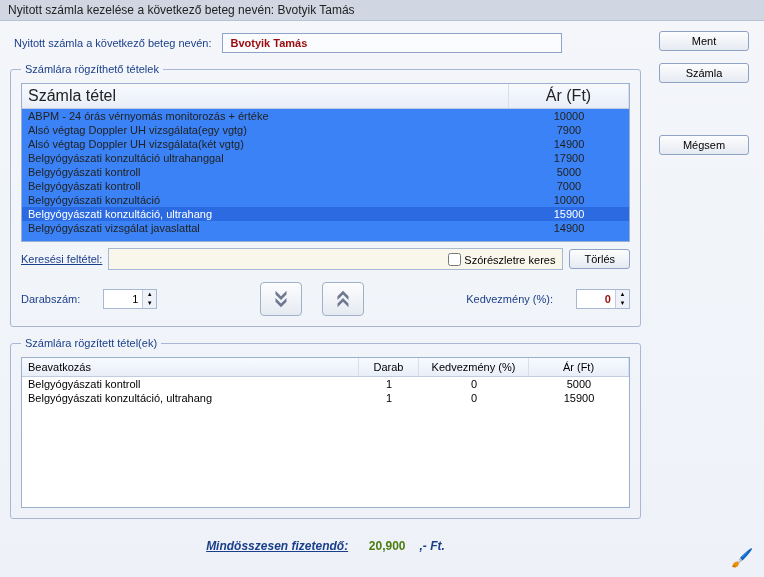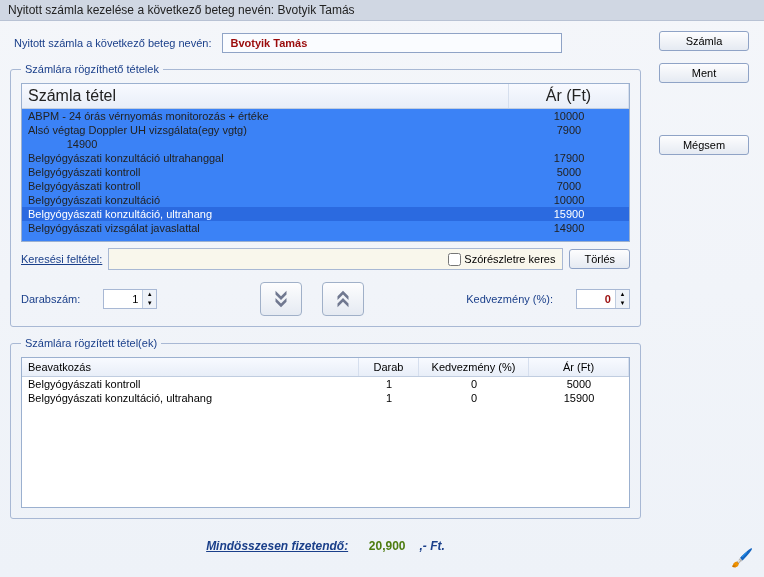--- a/index.html
+++ b/index.html
@@ -200,20 +200,21 @@
     <div class="table-body" id="table1-body">
             <div class="table-row">
               <div class="col col-name">ABPM - 24 órás vérnyomás monitorozás + értéke</div>
               <div class="col col-price">10000</div>
             </div>
             <div class="table-row">
               <div class="col col-name">Alsó végtag Doppler UH vizsgálata(egy vgtg)</div>
               <div class="col col-price">7900</div>
             </div>
             <div class="table-row">
+              <div class="col col-name">Alsó végtag Doppler UH vizsgálata(két vgtg)</div>
               <div class="col col-price">14900</div>
             </div>
             <div class="table-row">
               <div class="col col-name">Belgyógyászati  konzultáció ultrahanggal</div>
               <div class="col col-price">17900</div>
             </div>
             <div class="table-row">
               <div class="col col-name">Belgyógyászati kontroll</div>
               <div class="col col-price">5000</div>
             </div>
@@ -232,21 +233,21 @@
             <div class="table-row">
               <div class="col col-name">Belgyógyászati vizsgálat javaslattal</div>
               <div class="col col-price">14900</div>
             </div>
           </div>
    </div>
 
    <div class="search-row">
     <span class="link-label">Keresési feltétel:</span>
     <div class="search-input-row">
-      <div class="search-input" style="display:flex;align-items:center;justify-content:flex-end;">
+      <div class="search-input" style="display:flex;align-items:flex-end;justify-content:flex-end;">
         <label class="checkbox-wrap">
           <input type="checkbox" style="">
           <span>Szórészletre keres</span>
         </label>
       </div>
     </div>
     <button class="btn">Törlés</button>
    </div>
 
    <div class="controls-row">
@@ -315,20 +316,20 @@
    <span class="total-label">Mindösszesen fizetendő:</span>
    &nbsp;&nbsp;&nbsp;
    <span class="total-amount">20,900</span>
    &nbsp;
    <span class="total-suffix">,- Ft.</span>
   </div>
 
  </div>
 
  <div class="right-col">
+  <button class="btn btn-right">Ment</button>
   <button class="btn btn-right">Számla</button>
-  <button class="btn btn-right">Ment</button>
   <div style="height:40px"></div>
   <button class="btn btn-right">Mégsem</button>
  </div>
 </div>
 
 <div class="brush-icon">🖌️</div>
 
 </body></html>

